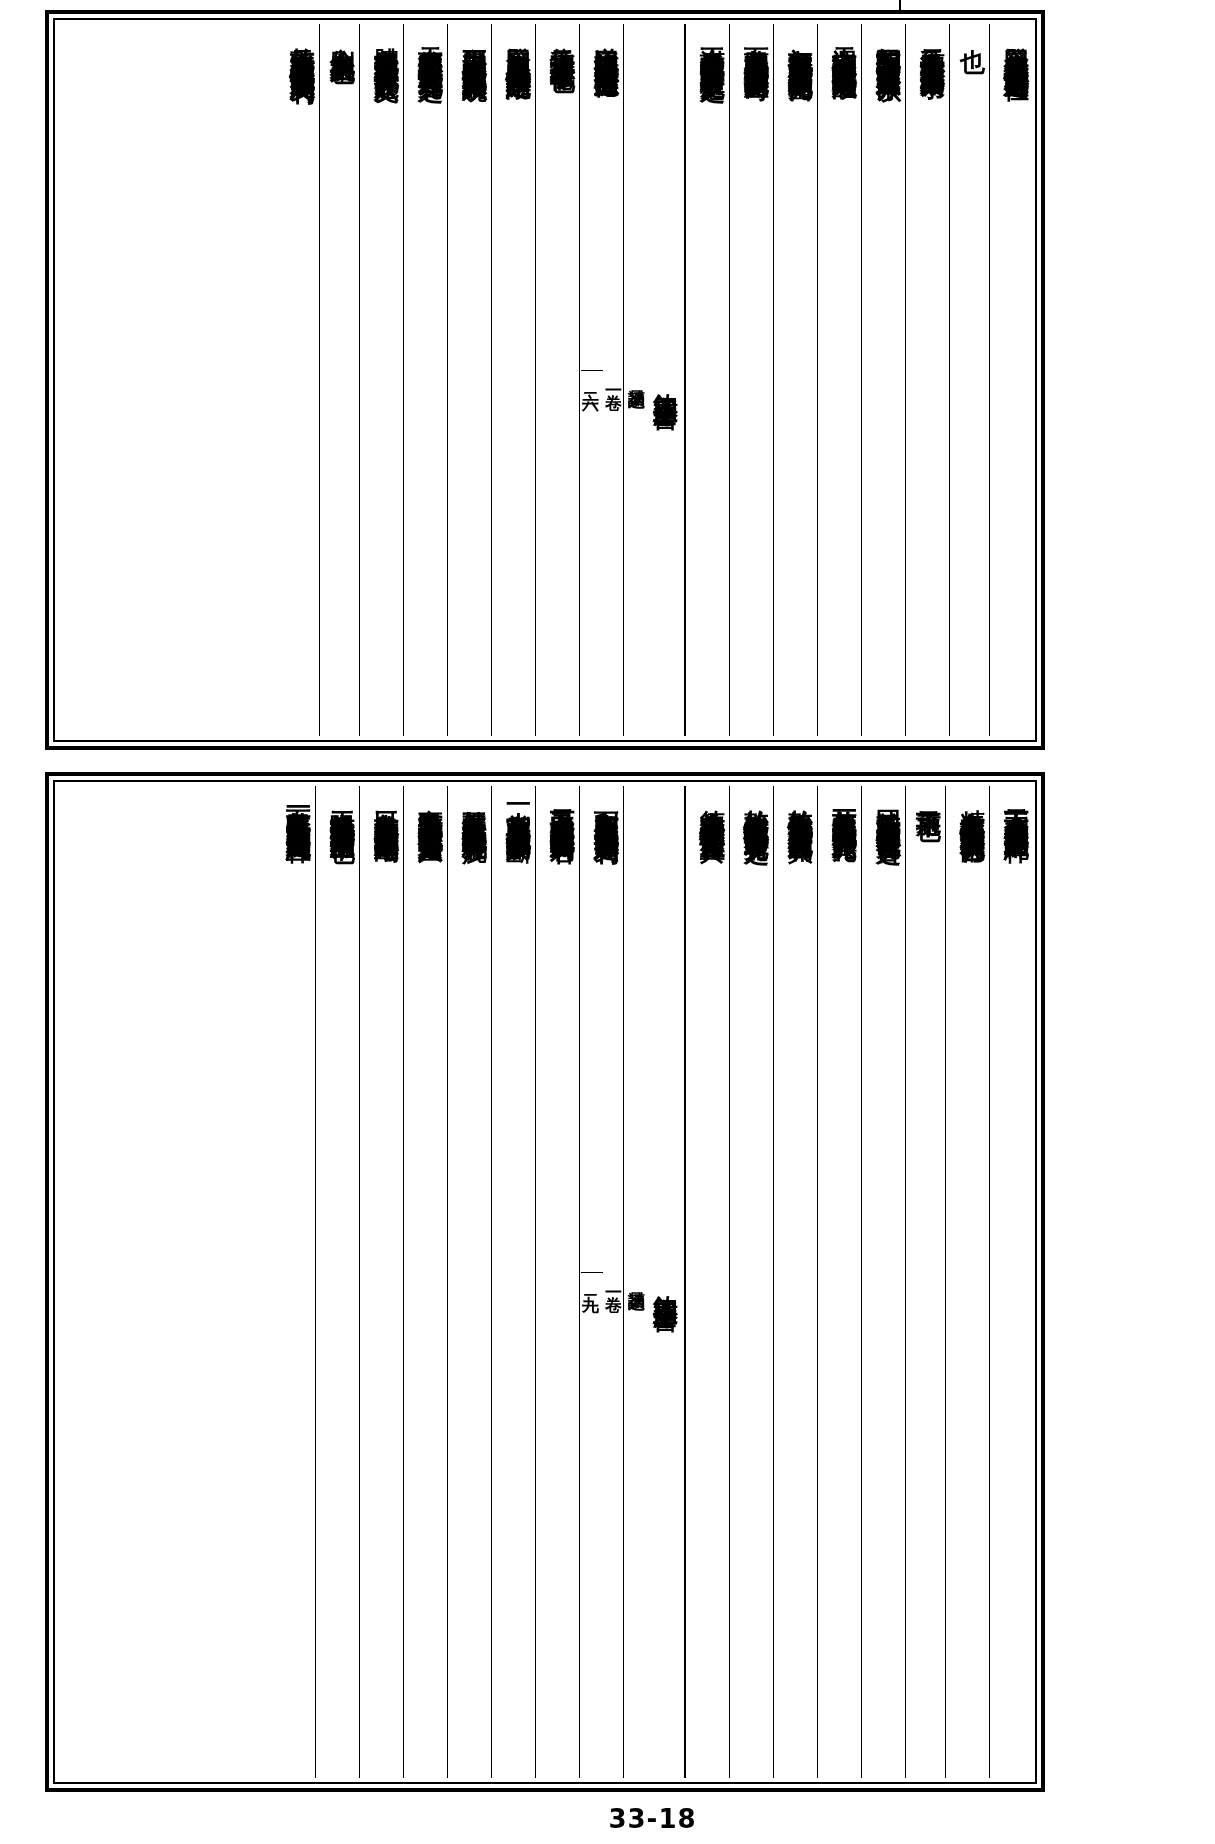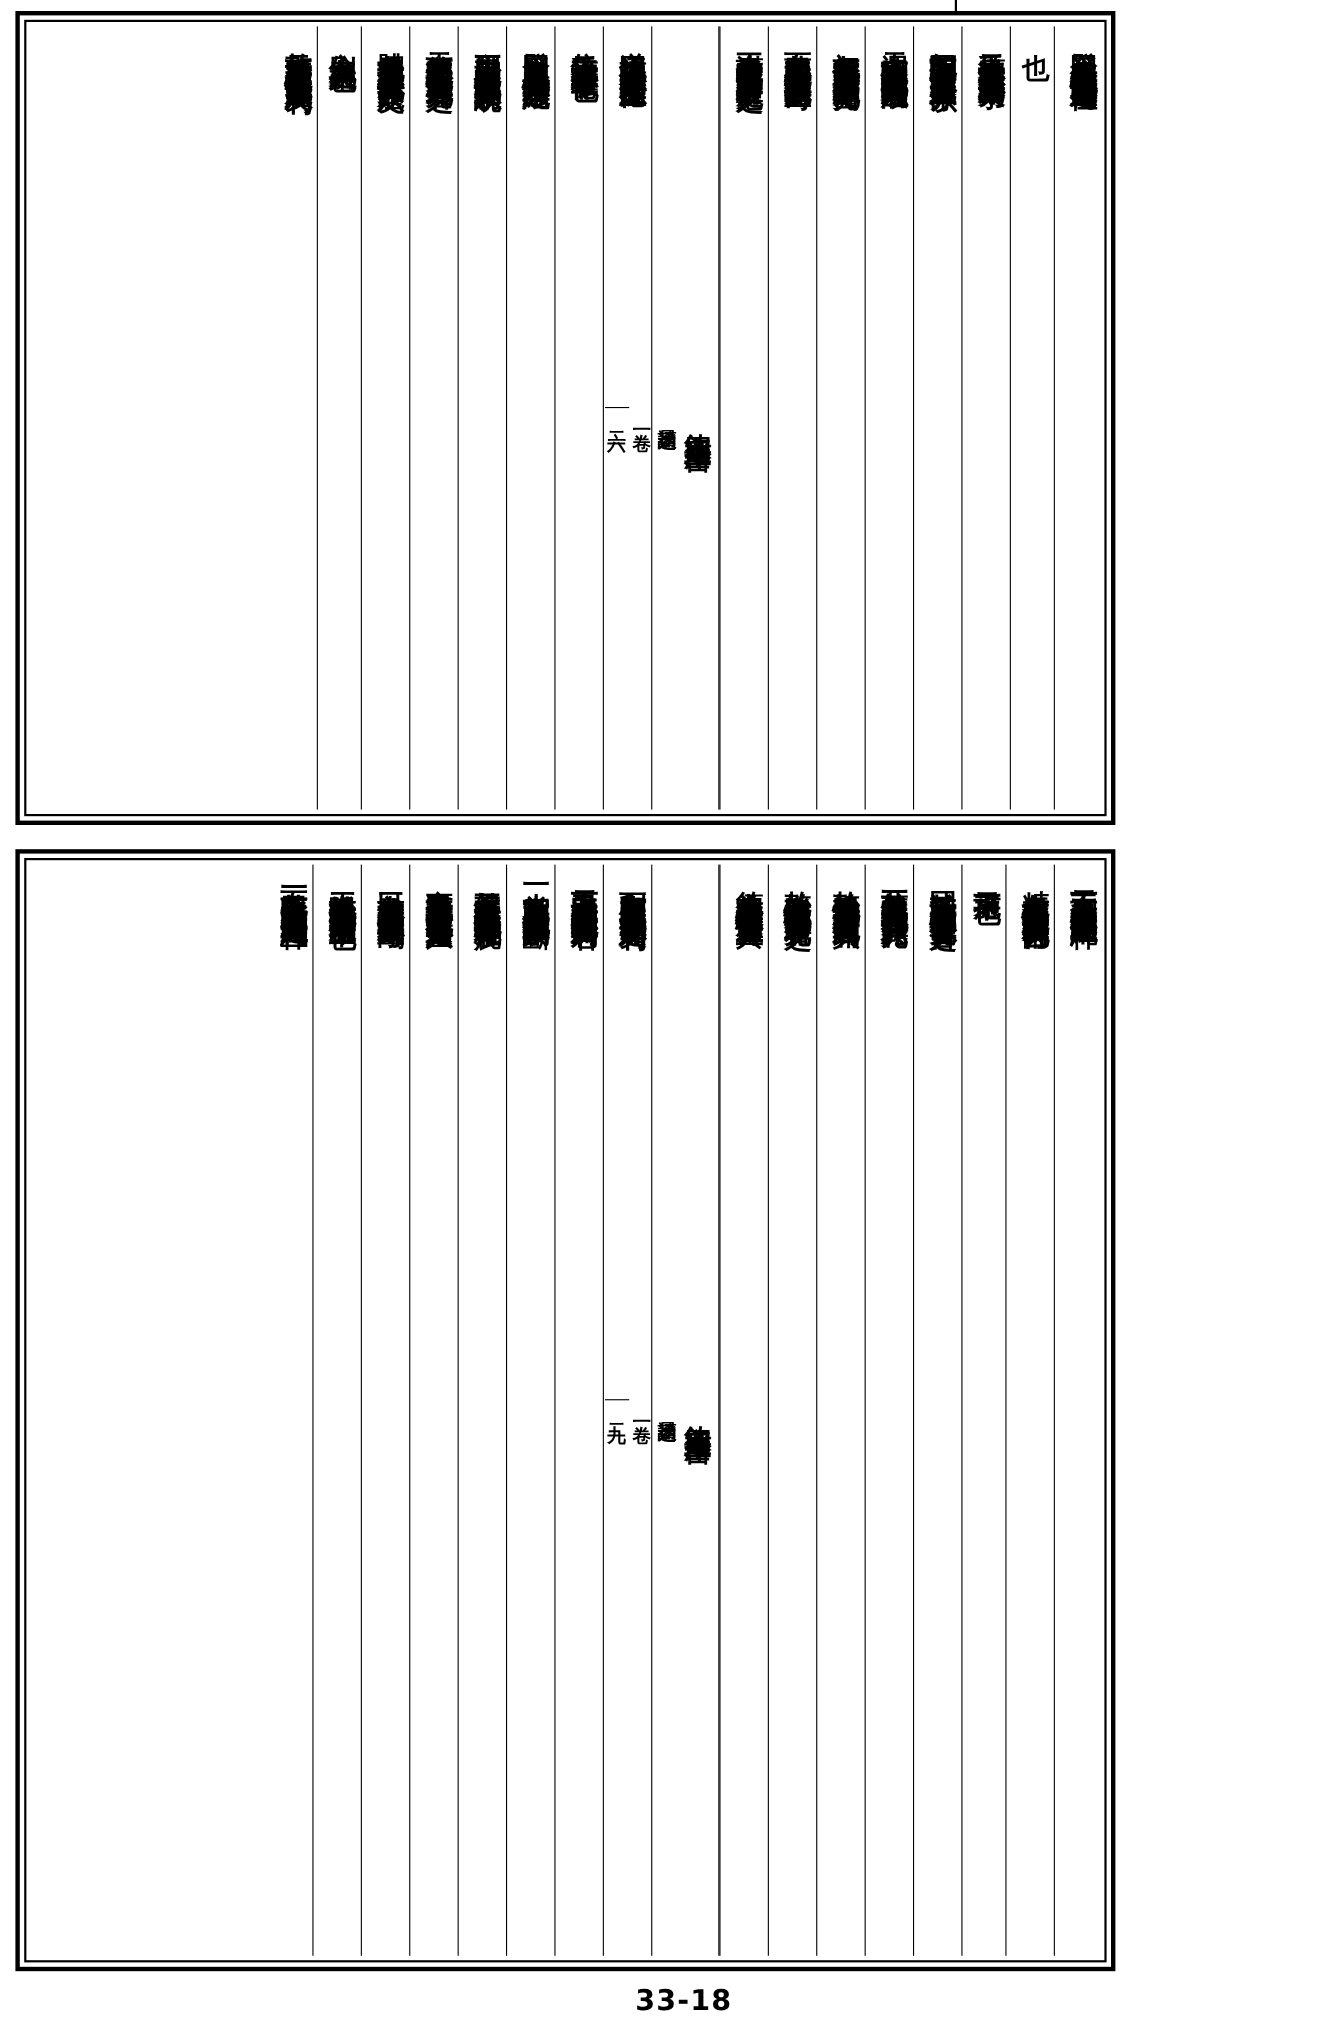--- a/index.html
+++ b/index.html
@@ -15,20 +15,21 @@
     overflow: hidden;
   }
   .page {
     width: 1012px;
     height: 1844px;
     box-sizing: border-box;
     padding: 10px 14px 0 14px;
     display: flex;
     flex-direction: column;
     background: #fff;
+    margin-left: 31px;
   }
   
   .block {
     border: 4px solid #000;
     box-sizing: border-box;
     position: relative;
     background: #fff;
     margin: 0 auto;
   }
   .block-inner {

